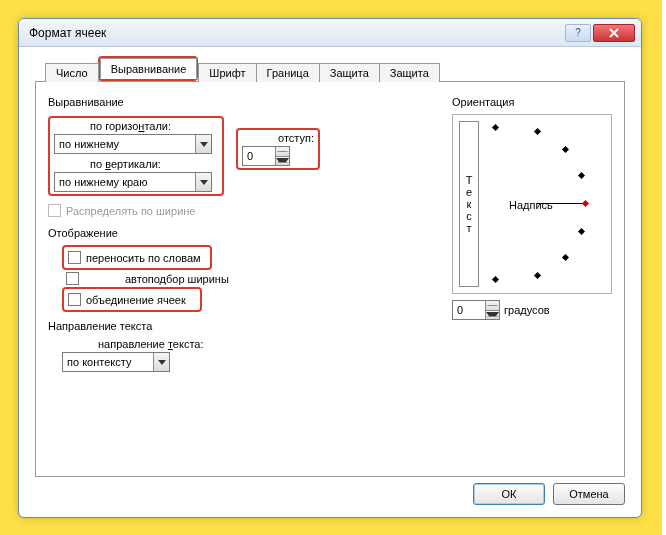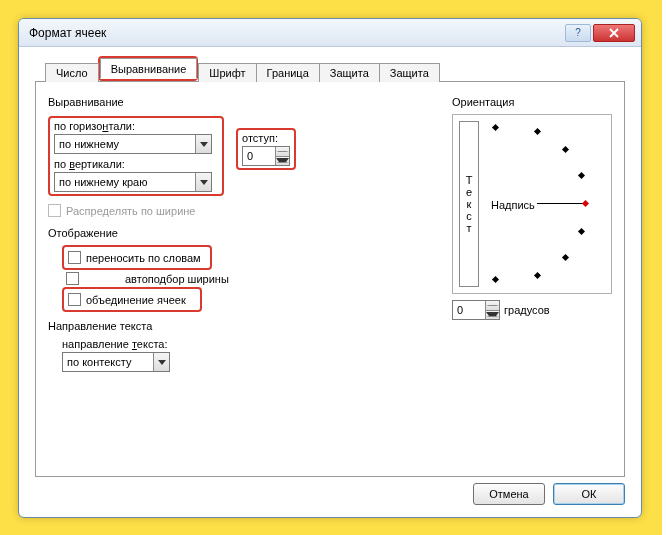--- a/index.html
+++ b/index.html
@@ -79,21 +79,21 @@
     height: 396px;
     background:#fff;
     padding: 10px 12px;
     display:flex;
     gap: 14px;
   }
   .col-left { flex:1; }
   .col-right { width:160px; }
   .group-label { margin: 4px 0 6px 0; }
   .indent { margin-left: 14px; }
-  .lbl { margin-bottom:2px; }
+  .lbl { margin-bottom:2px;margin-left:36px; }
   .combo {
     display:flex;
     border:1px solid #7a7a7a;
     height:20px;
     background:#fff;
     align-items:center;
   }
   .combo .txt { flex:1; padding:0 4px; font-size:11px;}
   .combo .btn {
     width:16px;height:18px;
@@ -286,21 +286,21 @@
           <div class="group-label">Ориентация</div>
           <div class="orient-box">
             <div class="vtxt">
               <span>Т</span>
               <span>е</span>
               <span>к</span>
               <span>с</span>
               <span>т</span>
             </div>
             <div class="arc">
-              <span style="position:absolute;left:6px;top:78px;font-size:11px;">Надпись</span>
+              <span style="position:absolute;left:24px;top:78px;font-size:11px;">Надпись</span>
               <div style="position:absolute;left:52px;top:82px;width:48px;height:1px;background:#000;"></div>
               <div class="dot red" style="left:98px;top:80px;"></div>
               <div class="dot" style="left:8px;top:4px;"></div>
               <div class="dot" style="left:50px;top:8px;"></div>
               <div class="dot" style="left:78px;top:26px;"></div>
               <div class="dot" style="left:94px;top:52px;"></div>
               <div class="dot" style="left:94px;top:108px;"></div>
               <div class="dot" style="left:78px;top:134px;"></div>
               <div class="dot" style="left:50px;top:152px;"></div>
               <div class="dot" style="left:8px;top:156px;"></div>
@@ -317,18 +317,18 @@
                     <div class="tri-dn-sm"></div>
                   </div>
               </div>
             </div>
             <span>градусов</span>
           </div>
         </div>
       </div>
 
       <div class="btnrow">
+        <div class="pushbtn default">ОК</div>
         <div class="pushbtn">Отмена</div>
-        <div class="pushbtn default">ОК</div>
       </div>
     </div>
   </div>
 </div>
 
 </body></html>

